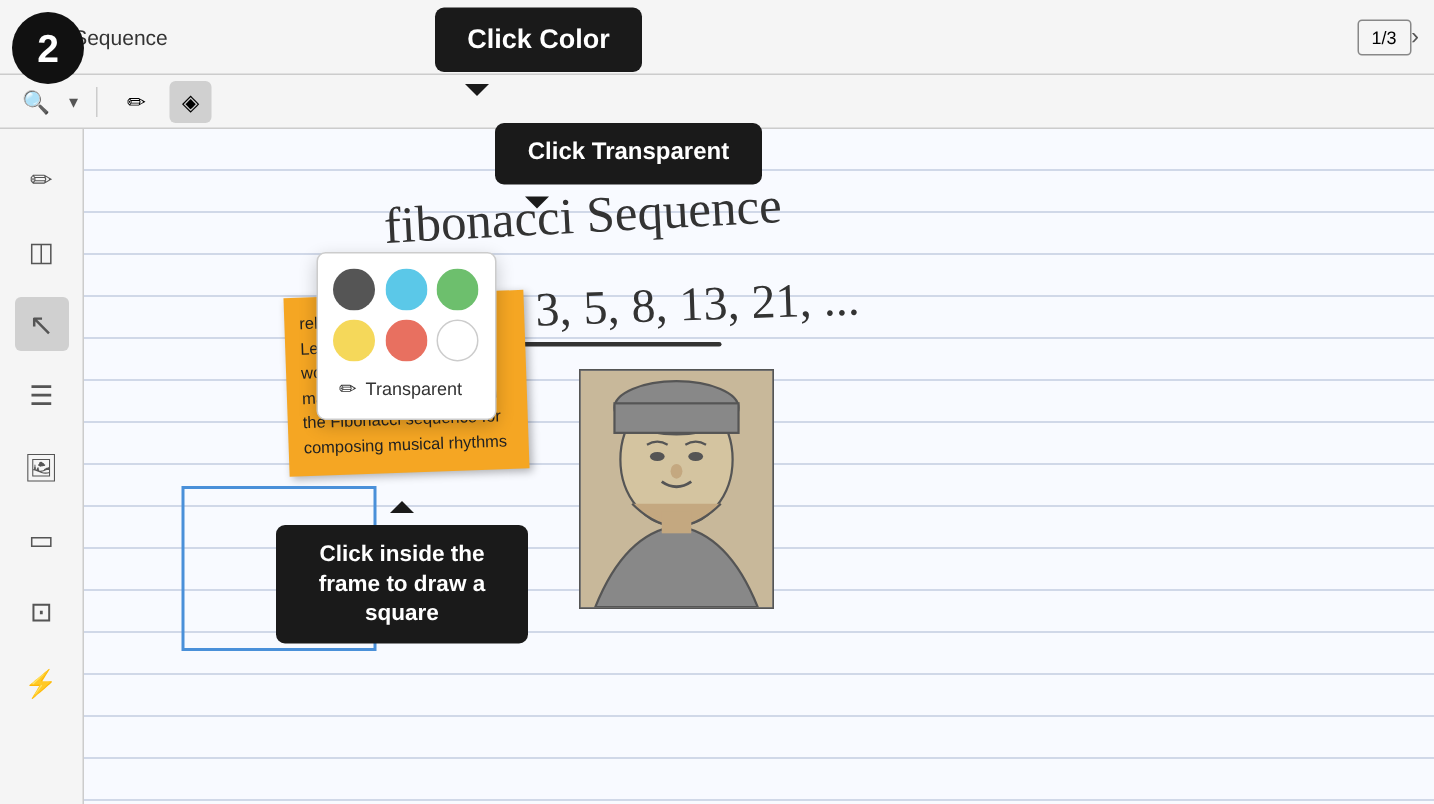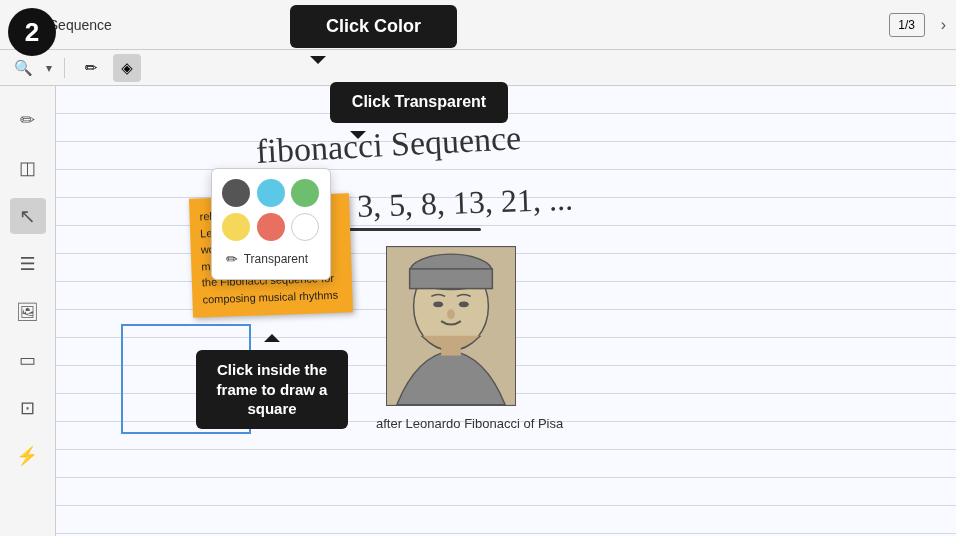--- a/index.html
+++ b/index.html
@@ -28,21 +28,21 @@
     .title-text {
       font-size: 14px;
       color: #333;
       margin-left: 10px;
     }
 
     .nav-controls {
       margin-left: auto;
       display: flex;
       align-items: center;
-      gap: 16px;
+      gap: 0;
     }
 
     .page-indicator {
       display: flex;
       align-items: center;
       justify-content: center;
       width: 36px;
       height: 24px;
       border: 1px solid #888;
       border-radius: 3px;
@@ -269,21 +269,21 @@
 
     .tooltip-bubble::after {
       content: '';
       position: absolute;
       border: 8px solid transparent;
     }
 
     .tooltip-click-color {
       top: 5px;
       left: 290px;
-      width: 167px;
+      width: 138px;
       font-size: 18px;
     }
 
     .tooltip-click-color::after {
       bottom: -16px;
       left: 20px;
       border-top-color: #1a1a1a;
       border-bottom: none;
     }
 
@@ -296,22 +296,22 @@
 
     .tooltip-transparent::after {
       bottom: -16px;
       left: 20px;
       border-top-color: #1a1a1a;
       border-bottom: none;
     }
 
     .tooltip-draw {
       top: 350px;
-      left: 196px;
-      width: 152px;
+      left: 184px;
+      width: 168px;
       font-size: 15px;
     }
 
     .tooltip-draw::after {
       top: -16px;
       left: 50%;
       transform: translateX(-50%);
       border-bottom-color: #1a1a1a;
       border-top: none;
     }
@@ -425,21 +425,20 @@
       <ellipse cx="65" cy="68" rx="4" ry="5" fill="#c4a880"></ellipse>
 
       <path d="M35 90 Q65 120 95 90" stroke="#555" stroke-width="1.5" fill="#c4a880"></path>
 
       <path d="M10 160 Q30 110 65 105 Q100 110 120 160 Z" fill="#888" stroke="#555" stroke-width="1.5"></path>
 
       <rect x="55" y="95" width="20" height="15" fill="#c4a880"></rect>
     </svg>
   </div>
 
-  <div style="position:absolute; top:330px; left:320px; font-size:13px; color:#333;">after Leonardo Fibonacci of Pisa</div>
 
   <div class="sticky-note">
     <span>relates to the works of Leonardo of Pisa on the works of Indian mathematicians, who used the Fibonacci sequence for composing musical rhythms</span>
   </div>
 
   <div class="blue-frame"></div>
 
   <div class="color-picker">
     <div class="color-grid">
       <div class="color-swatch" style="background:#555555;"></div>

